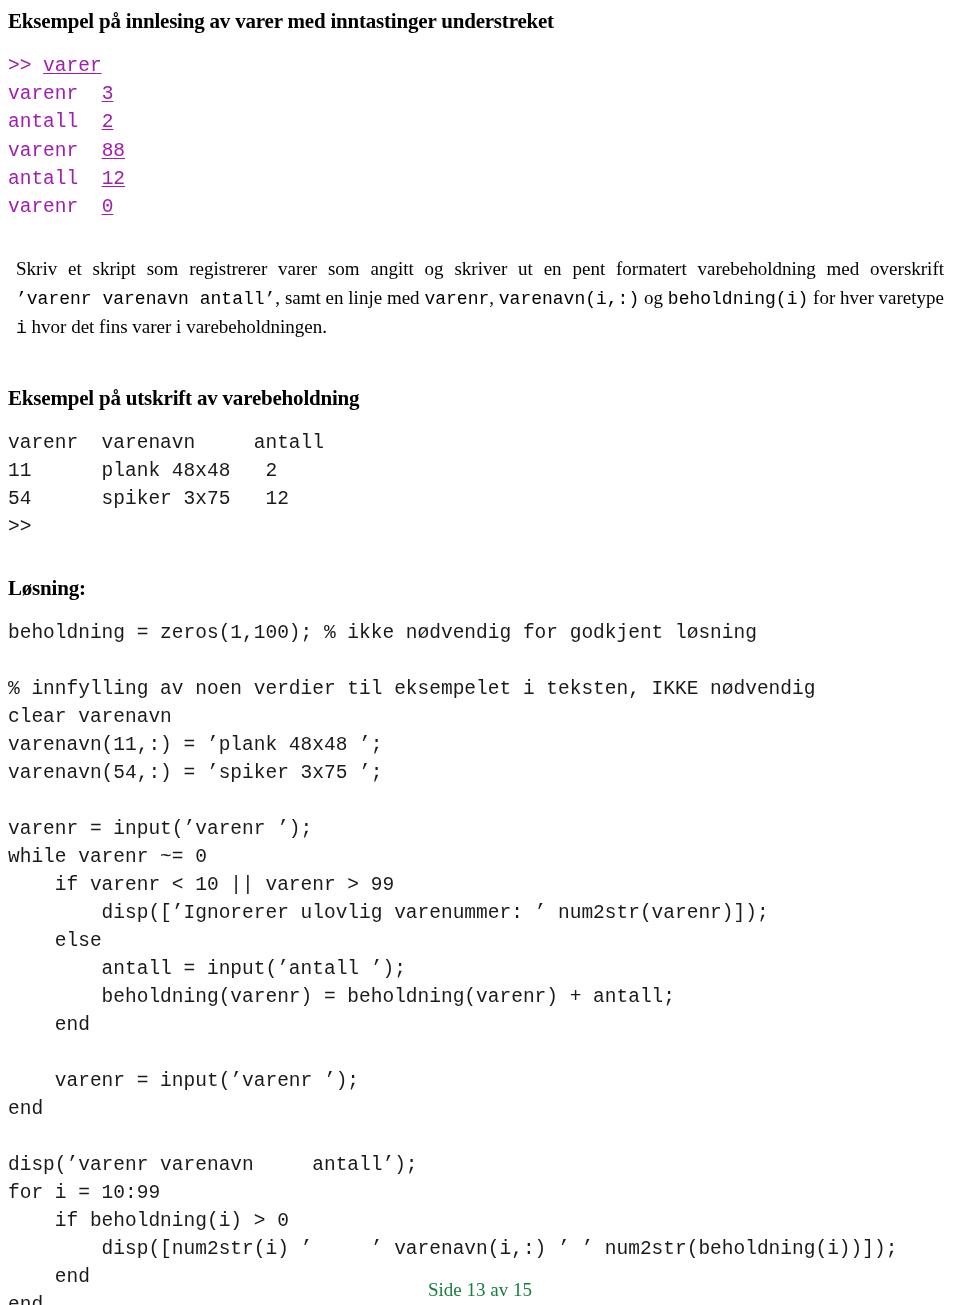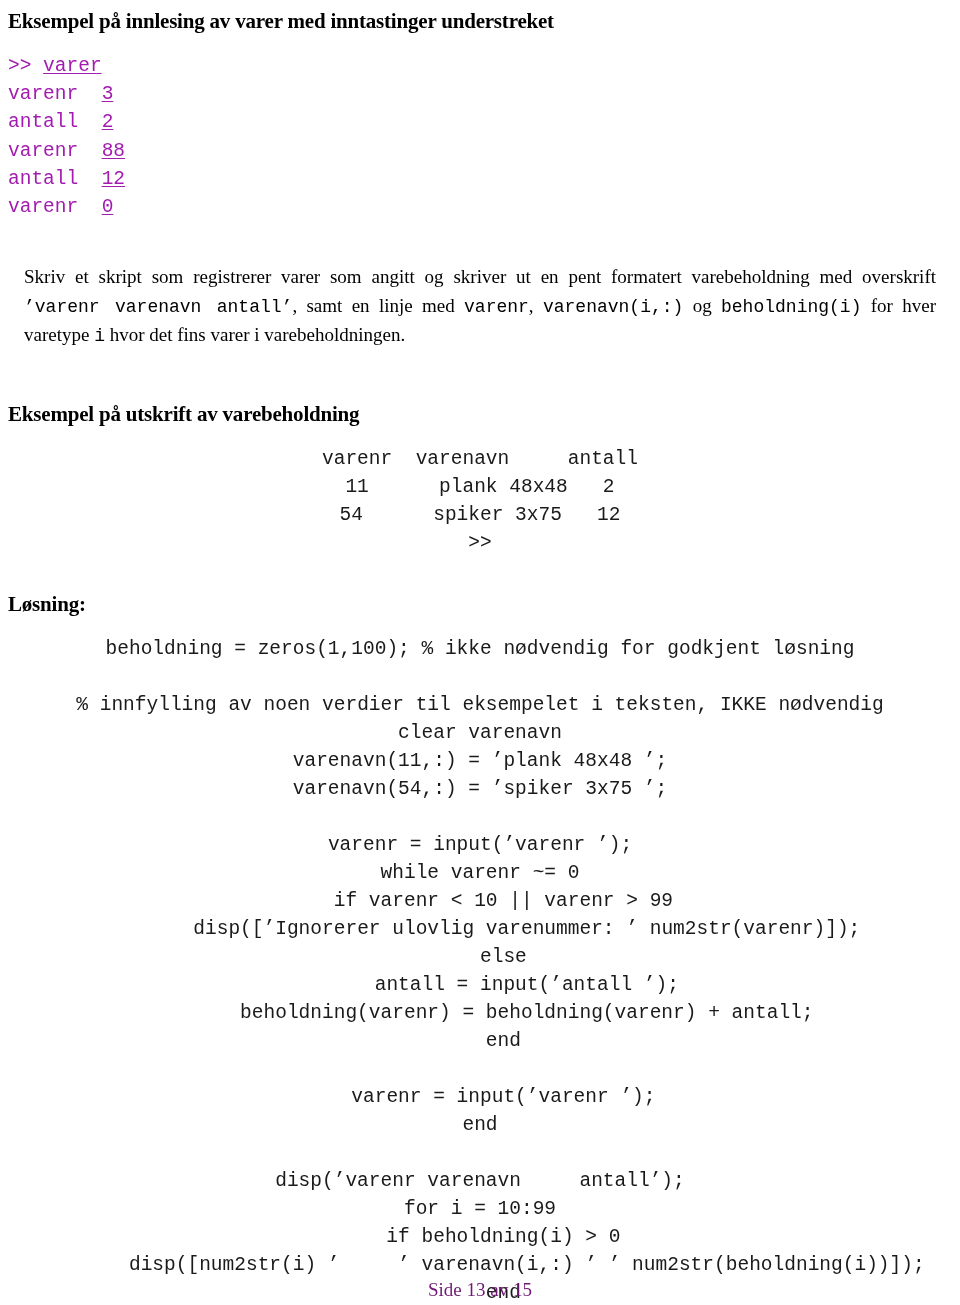--- a/index.html
+++ b/index.html
@@ -47,61 +47,60 @@
 
   pre.mono-block {
     font-family: "Liberation Mono", "DejaVu Sans Mono", monospace;
     font-size: 19.5px;
     line-height: 28px;
     margin: 0;
     padding: 0;
     white-space: pre;
     color: #1a1a1a;
     letter-spacing: 0px;
-    text-align: center;
   }
 
   .term-line {
     font-family: "Liberation Mono", "DejaVu Sans Mono", monospace;
     font-size: 19.5px;
     line-height: 28.2px;
     white-space: pre;
     color: #a21caf;
   }
   .term-line .u {
     text-decoration: underline;
     text-underline-offset: 2px;
   }
 
   p.body-par {
     font-family: "Liberation Serif", serif;
     font-size: 19px;
     line-height: 28.5px;
-    margin: 16px;
+    margin: 8px;
     padding: 0;
     text-align: justify;
     text-justify: inter-word;
     color: #000;
   }
   p.body-par .code-inline {
     font-family: "Liberation Mono", "DejaVu Sans Mono", monospace;
     font-size: 18px;
     white-space: pre;
   }
 
   .footer {
     position: absolute;
     left: 0;
     top: 1278px;
     width: 960px;
     text-align: center;
     font-family: "Liberation Serif", serif;
     font-size: 19px;
     line-height: 24px;
-    color: #701a75;
+    color: #15803d;
   }
 </style>
 </head>
 <body>
 
 <div class="page">
   <div class="content">
 
     <h1 class="section-heading">Eksempel på innlesing av varer med inntastinger understreket</h1>
 

